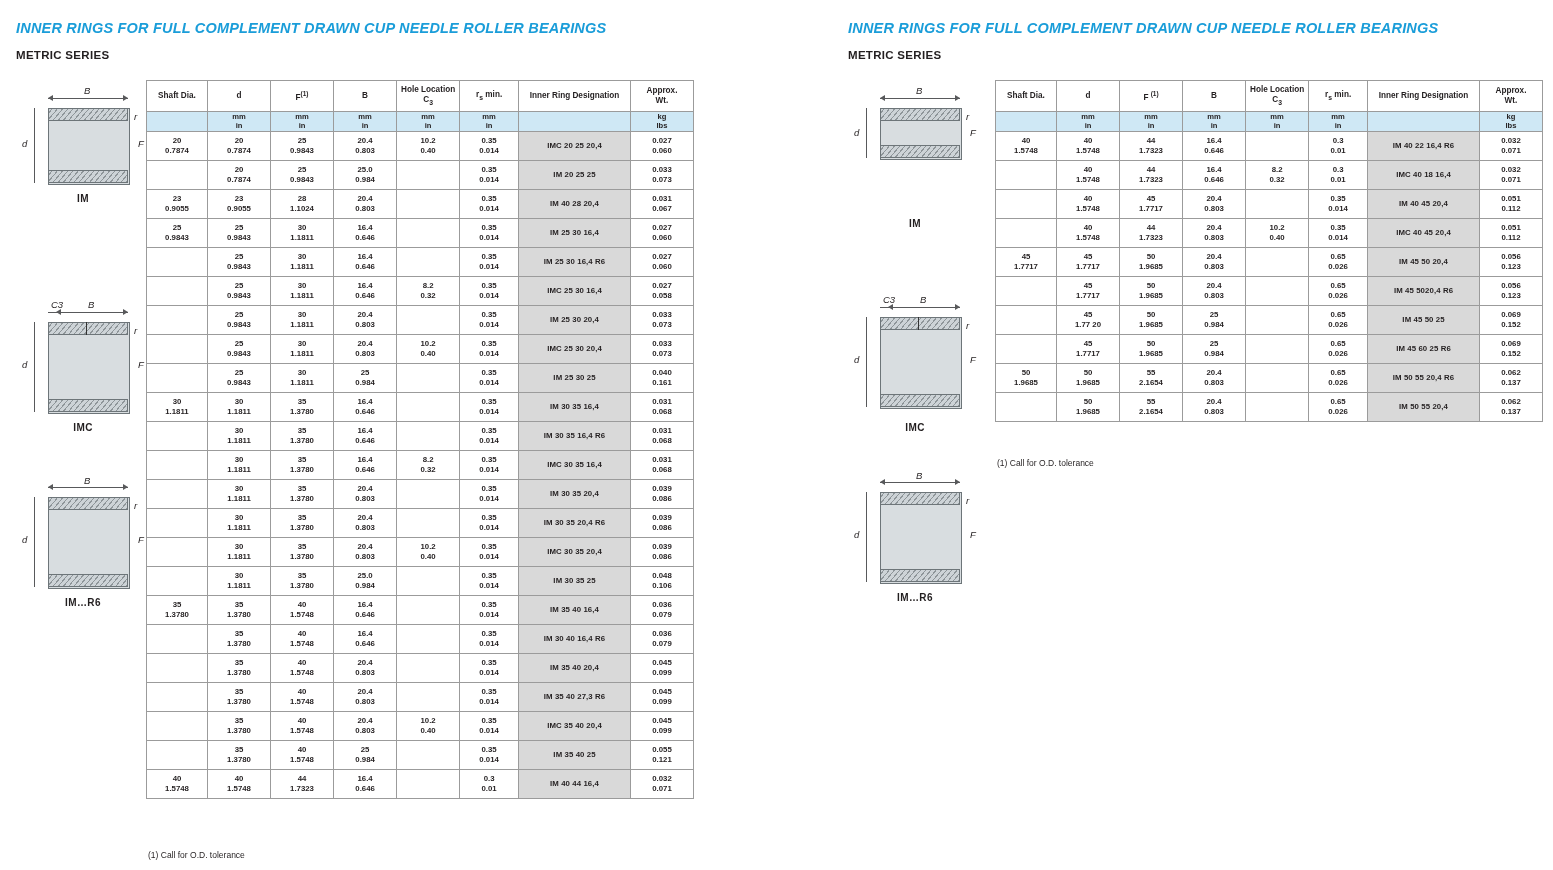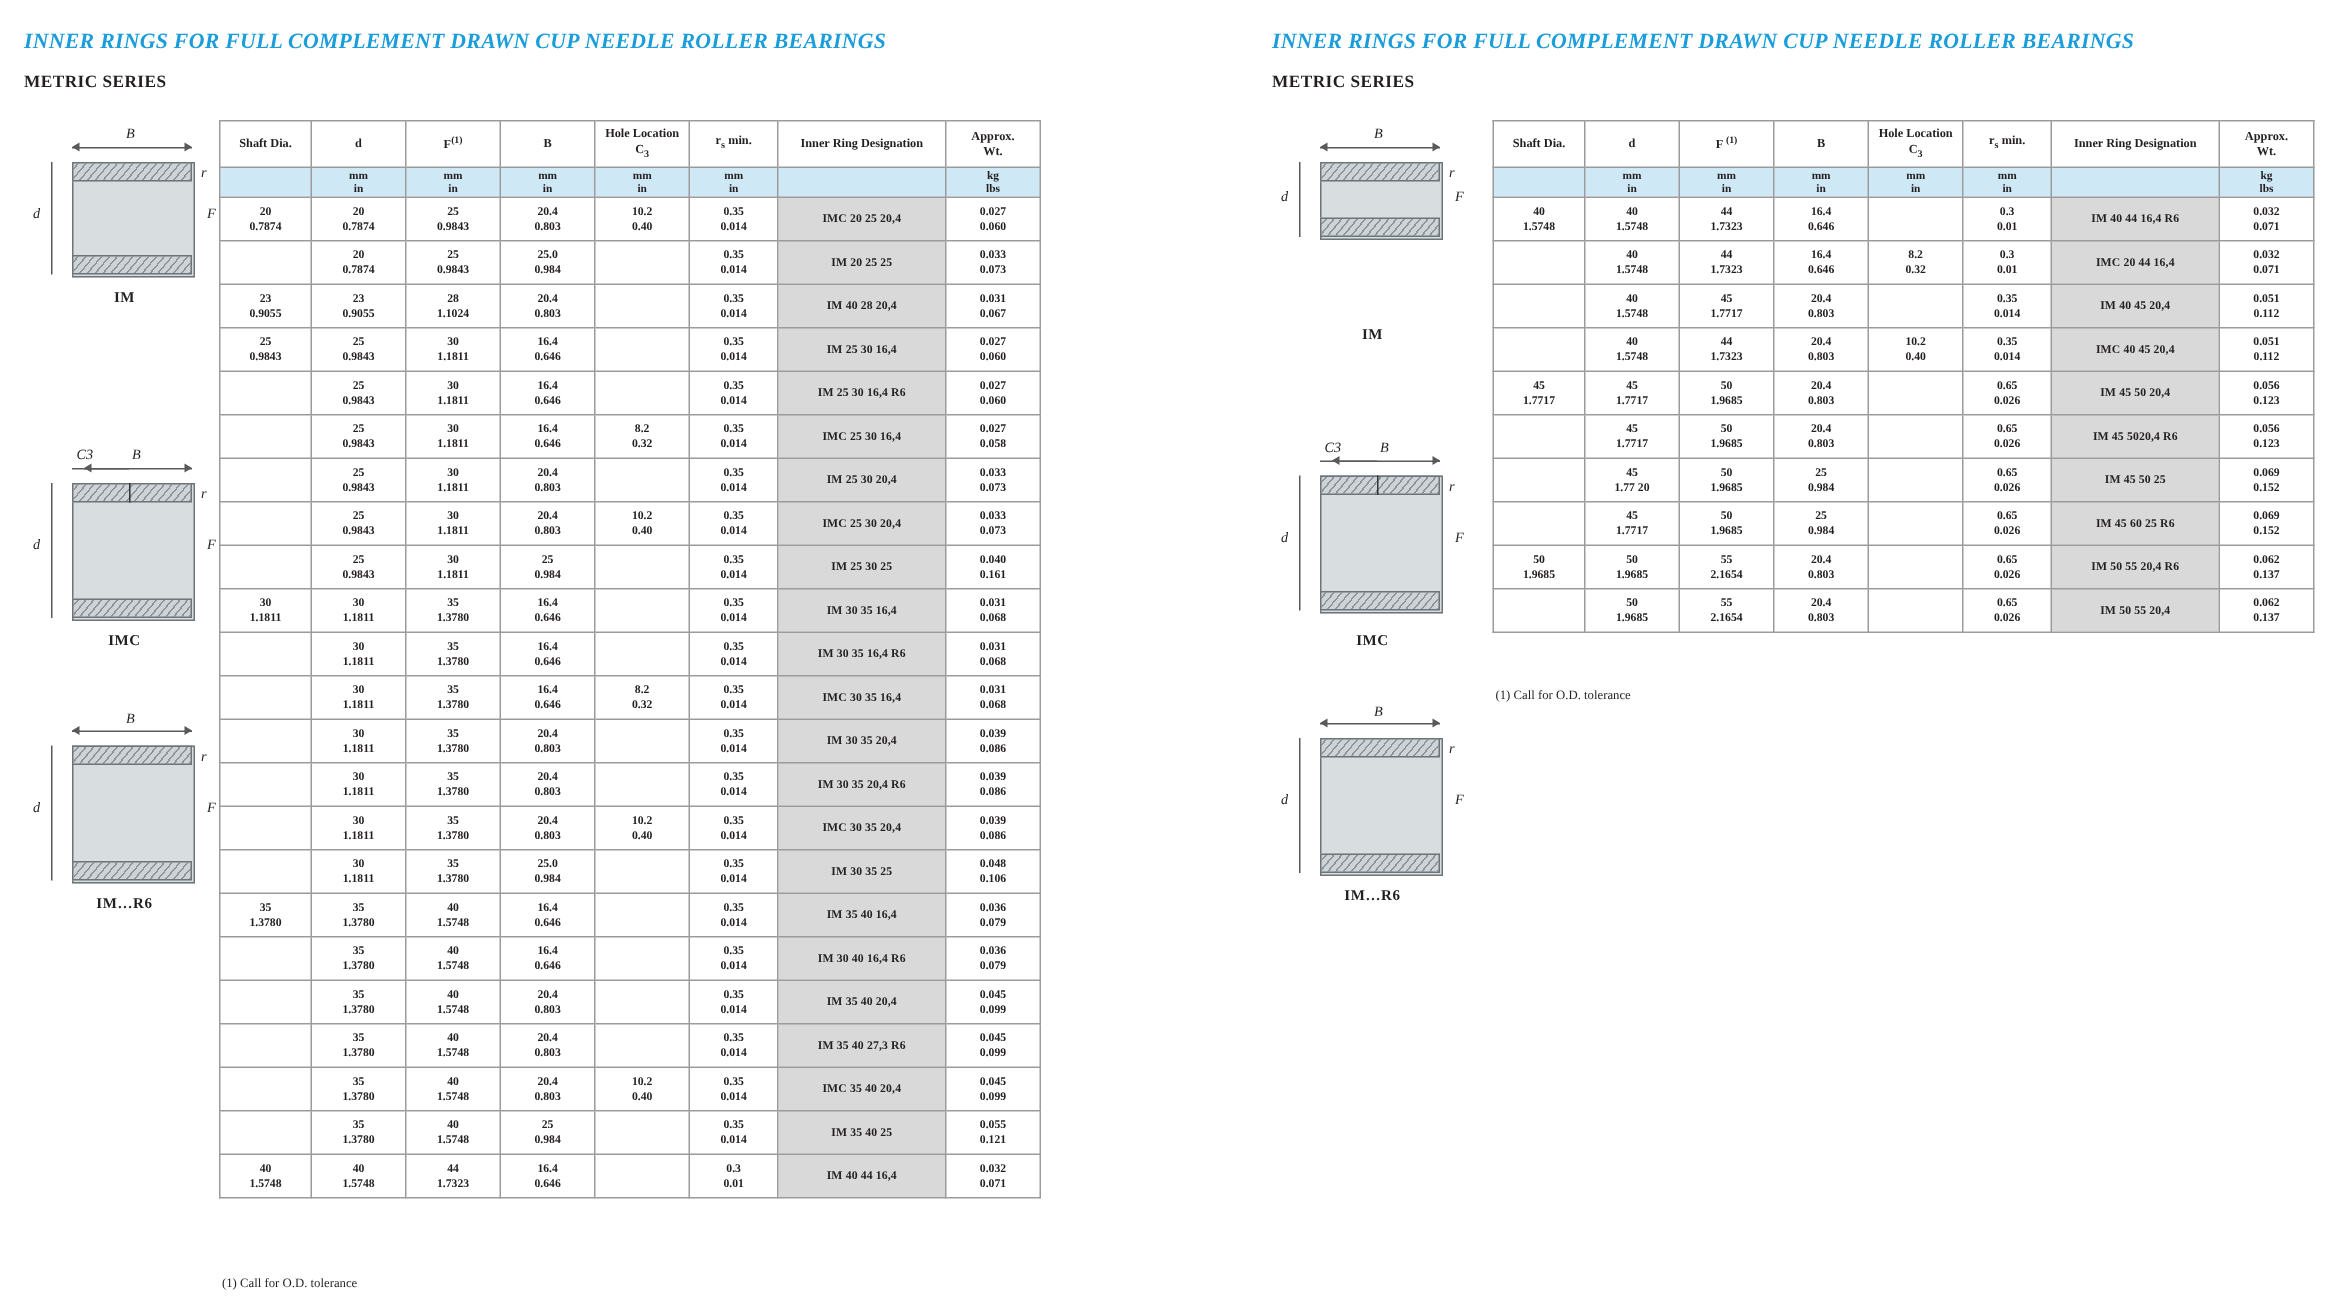--- a/index.html
+++ b/index.html
@@ -11,21 +11,20 @@
     height: 870px;
     background: #ffffff;
     font-family: "Liberation Sans", sans-serif;
     color: #231f20;
     overflow: hidden;
   }
   .page {
     position: relative;
     width: 1553px;
     height: 820px;
-    font-family: Liberation Serif, serif;
   }
   .panel {
     position: absolute;
     top: 0;
     width: 760px;
     height: 870px;
   }
   .panel-left { left: 8px; }
   .panel-right { left: 840px; }
 
@@ -994,21 +993,21 @@
             </td>
             <td>
               <span class="l1">16.4</span>
               <span class="l2">0.646</span>
             </td>
             <td></td>
             <td>
               <span class="l1">0.3</span>
               <span class="l2">0.01</span>
             </td>
-            <td class="desig">IM 40 44 16,4 R6</td>
+            <td class="desig">IM 40 22 16,4 R6</td>
             <td>
               <span class="l1">0.032</span>
               <span class="l2">0.071</span>
             </td>
           </tr>
           <tr>
             <td></td>
             <td>
               <span class="l1">40</span>
               <span class="l2">1.5748</span>
@@ -1022,21 +1021,21 @@
               <span class="l2">0.646</span>
             </td>
             <td>
               <span class="l1">8.2</span>
               <span class="l2">0.32</span>
             </td>
             <td>
               <span class="l1">0.3</span>
               <span class="l2">0.01</span>
             </td>
-            <td class="desig">IMC 20 44 16,4</td>
+            <td class="desig">IMC 40 18 16,4</td>
             <td>
               <span class="l1">0.032</span>
               <span class="l2">0.071</span>
             </td>
           </tr>
           <tr>
             <td></td>
             <td>
               <span class="l1">40</span>
               <span class="l2">1.5748</span>

